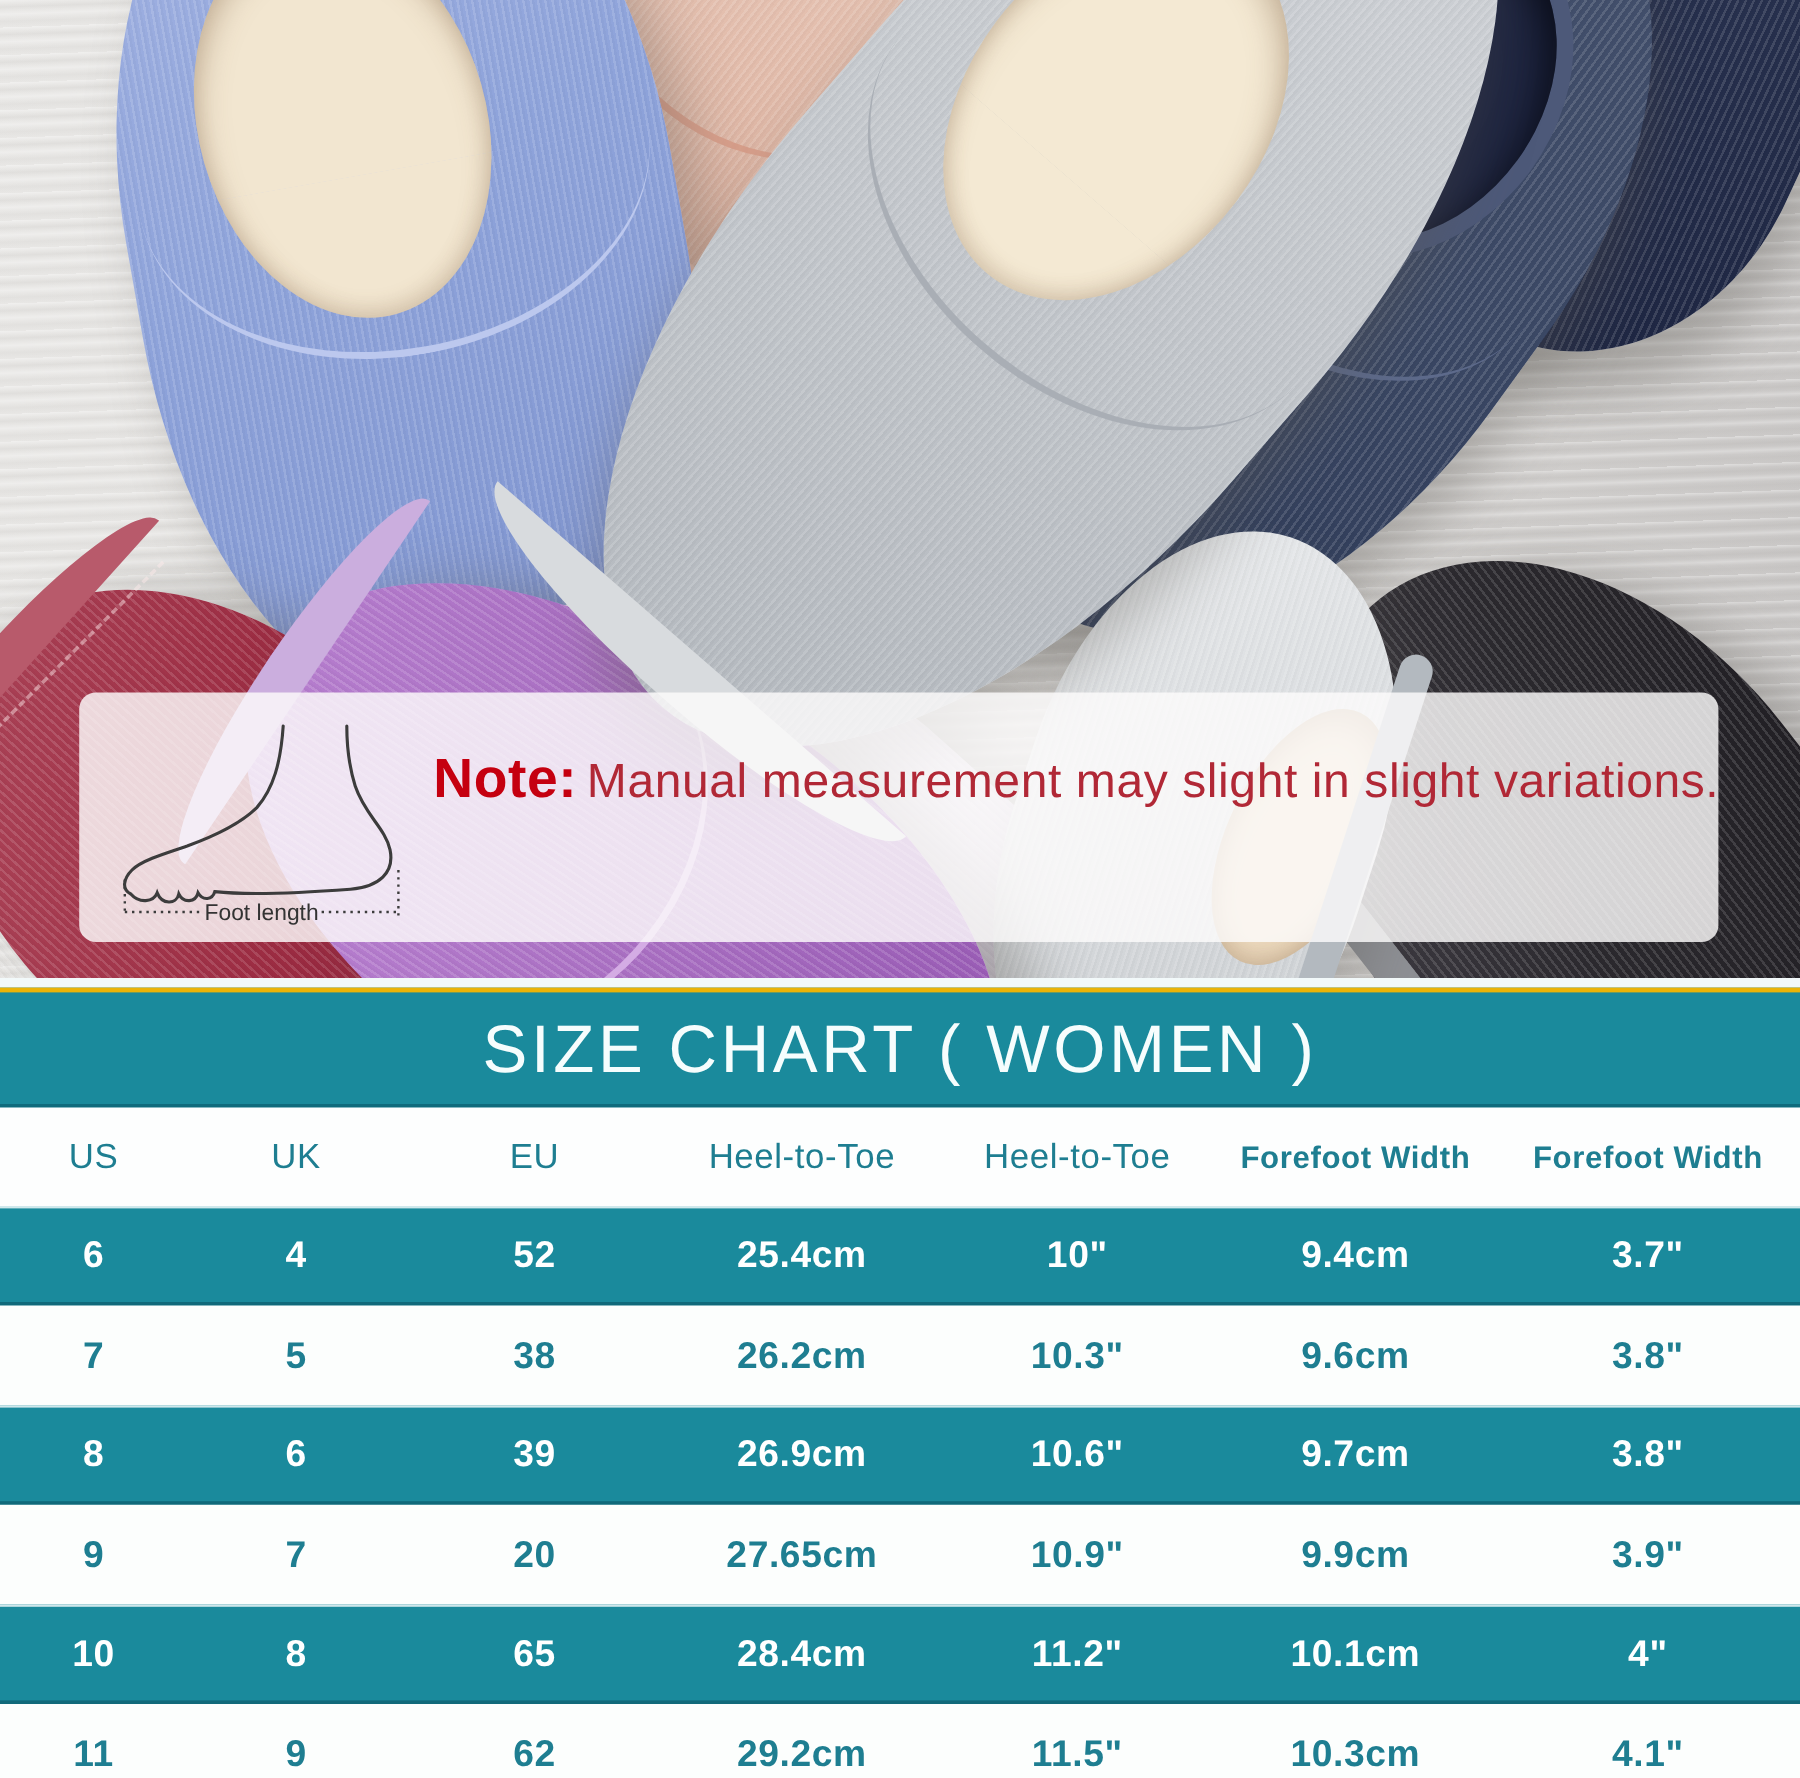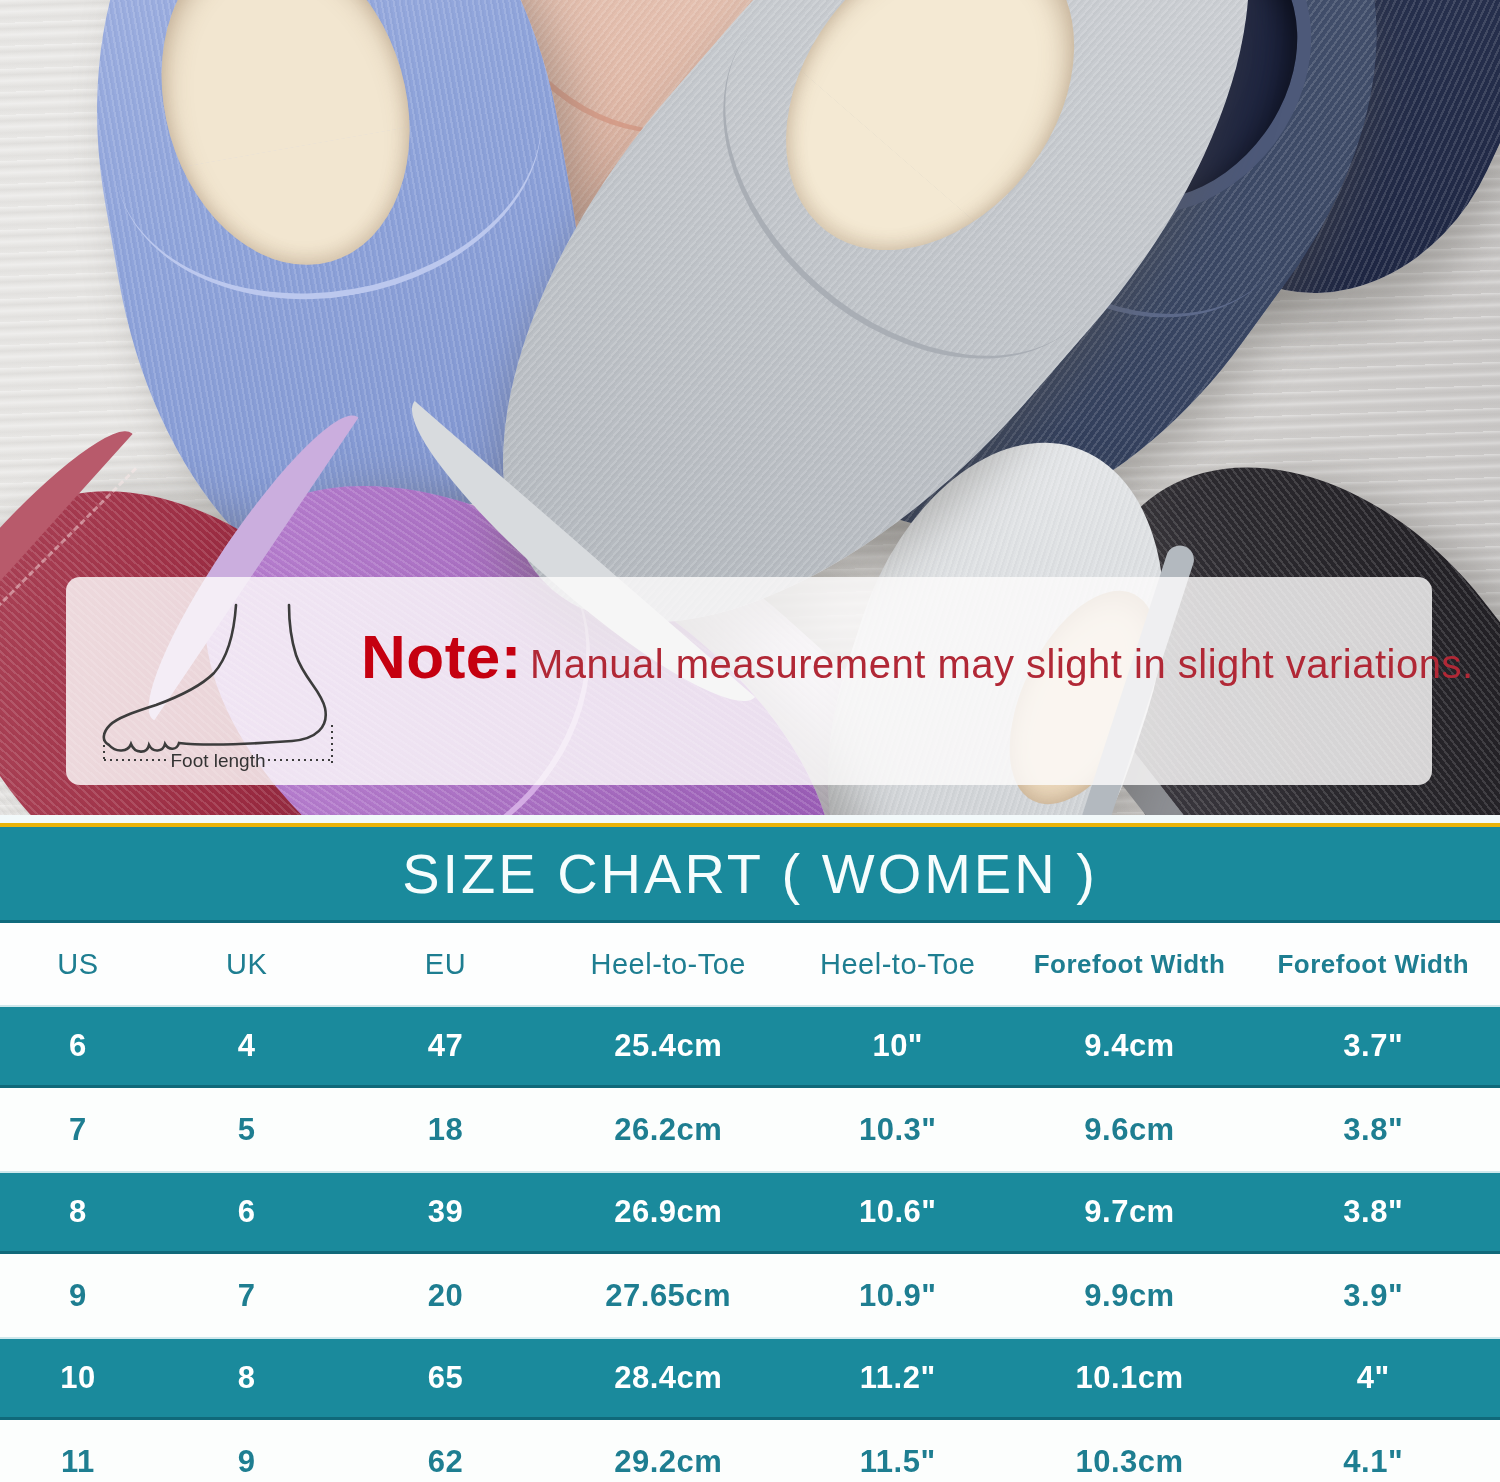--- a/index.html
+++ b/index.html
@@ -74,21 +74,21 @@
     background:linear-gradient(140deg,#a53categ 0%,#97243a 0%,#8a1f34 100%);}
   .loop-tag{position:absolute;left:6px;top:600px;width:72px;height:48px;transform:rotate(-28deg);z-index:1;
     border:15px solid #a84056;border-radius:26px;background:transparent;box-shadow:4px 8px 14px rgba(90,40,50,0.4);}
 
   
   .note-card{position:absolute;left:66px;top:577px;width:1366px;height:208px;z-index:10;
     background:rgba(252,251,251,0.82);border-radius:14px;}
   .foot-diagram{position:absolute;left:30px;top:26px;}
   .note-lines{position:absolute;left:295px;top:44px;}
   .note-line1{font-size:40px;font-weight:500;color:#b12836;letter-spacing:0.5px;white-space:nowrap;}
-  .note-label{font-size:62px;font-weight:800;color:#c50010;margin-right:8px;}
+  .note-label{font-size:46px;font-weight:800;color:#c50010;margin-right:8px;}
   .note-line2{margin-top:20px;font-size:36px;font-weight:400;color:#3f3e3e;letter-spacing:1.5px;white-space:nowrap;}
 
   
   .pre-band{height:8px;background:#f2f9fa;}
   .title-band{box-sizing:border-box;height:100px;background:#1a8a9c;
     border-top:4px solid #eab308;border-bottom:3px solid #0f6b7d;
     display:flex;align-items:center;justify-content:center;}
   .title-band span{color:#f6fdfd;font-size:56px;font-weight:500;letter-spacing:3px;}
 
   .size-table{width:1500px;}
@@ -177,30 +177,30 @@
         <span class="tcell hcell c1">UK</span>
         <span class="tcell hcell c2">EU</span>
         <span class="tcell hcell c3">Heel-to-Toe</span>
         <span class="tcell hcell c4">Heel-to-Toe</span>
         <span class="tcell hcell c5">Forefoot Width</span>
         <span class="tcell hcell c6">Forefoot Width</span>
       </div>
       <div class="trow data teal">
         <span class="tcell vcell c0">6</span>
         <span class="tcell vcell c1">4</span>
-        <span class="tcell vcell c2">47</span>
+        <span class="tcell vcell c2">52</span>
         <span class="tcell vcell c3">25.4cm</span>
         <span class="tcell vcell c4">10"</span>
         <span class="tcell vcell c5">9.4cm</span>
         <span class="tcell vcell c6">3.7"</span>
       </div>
       <div class="trow data white">
         <span class="tcell vcell c0">7</span>
         <span class="tcell vcell c1">5</span>
-        <span class="tcell vcell c2">18</span>
+        <span class="tcell vcell c2">38</span>
         <span class="tcell vcell c3">26.2cm</span>
         <span class="tcell vcell c4">10.3"</span>
         <span class="tcell vcell c5">9.6cm</span>
         <span class="tcell vcell c6">3.8"</span>
       </div>
       <div class="trow data teal">
         <span class="tcell vcell c0">8</span>
         <span class="tcell vcell c1">6</span>
         <span class="tcell vcell c2">39</span>
         <span class="tcell vcell c3">26.9cm</span>

